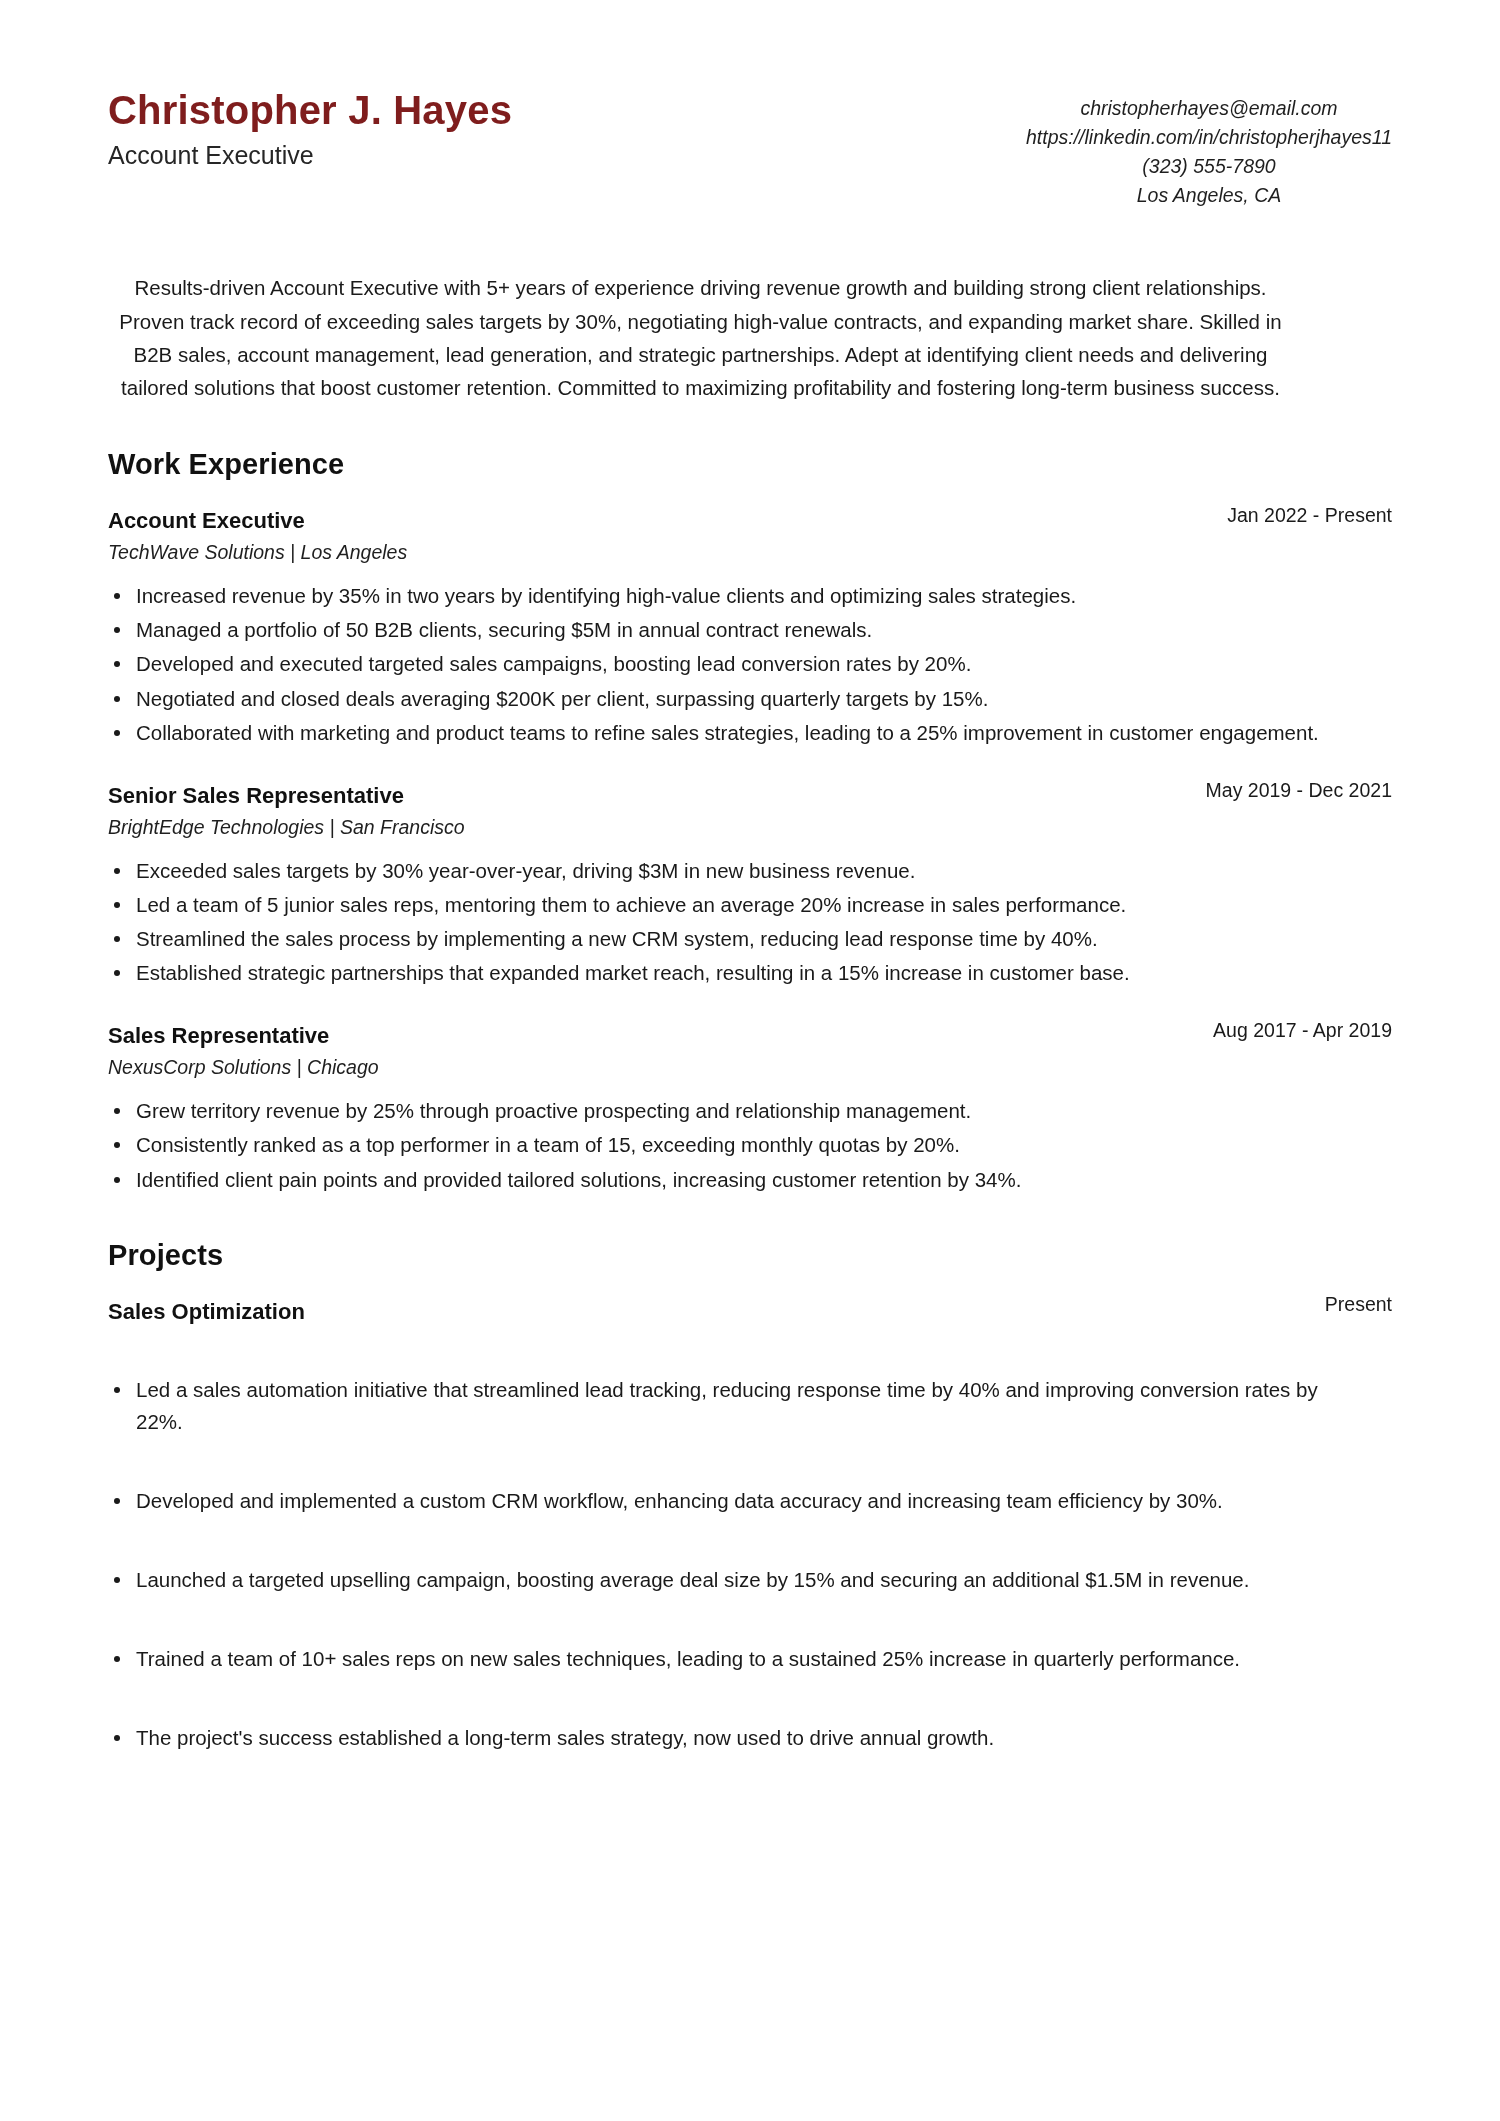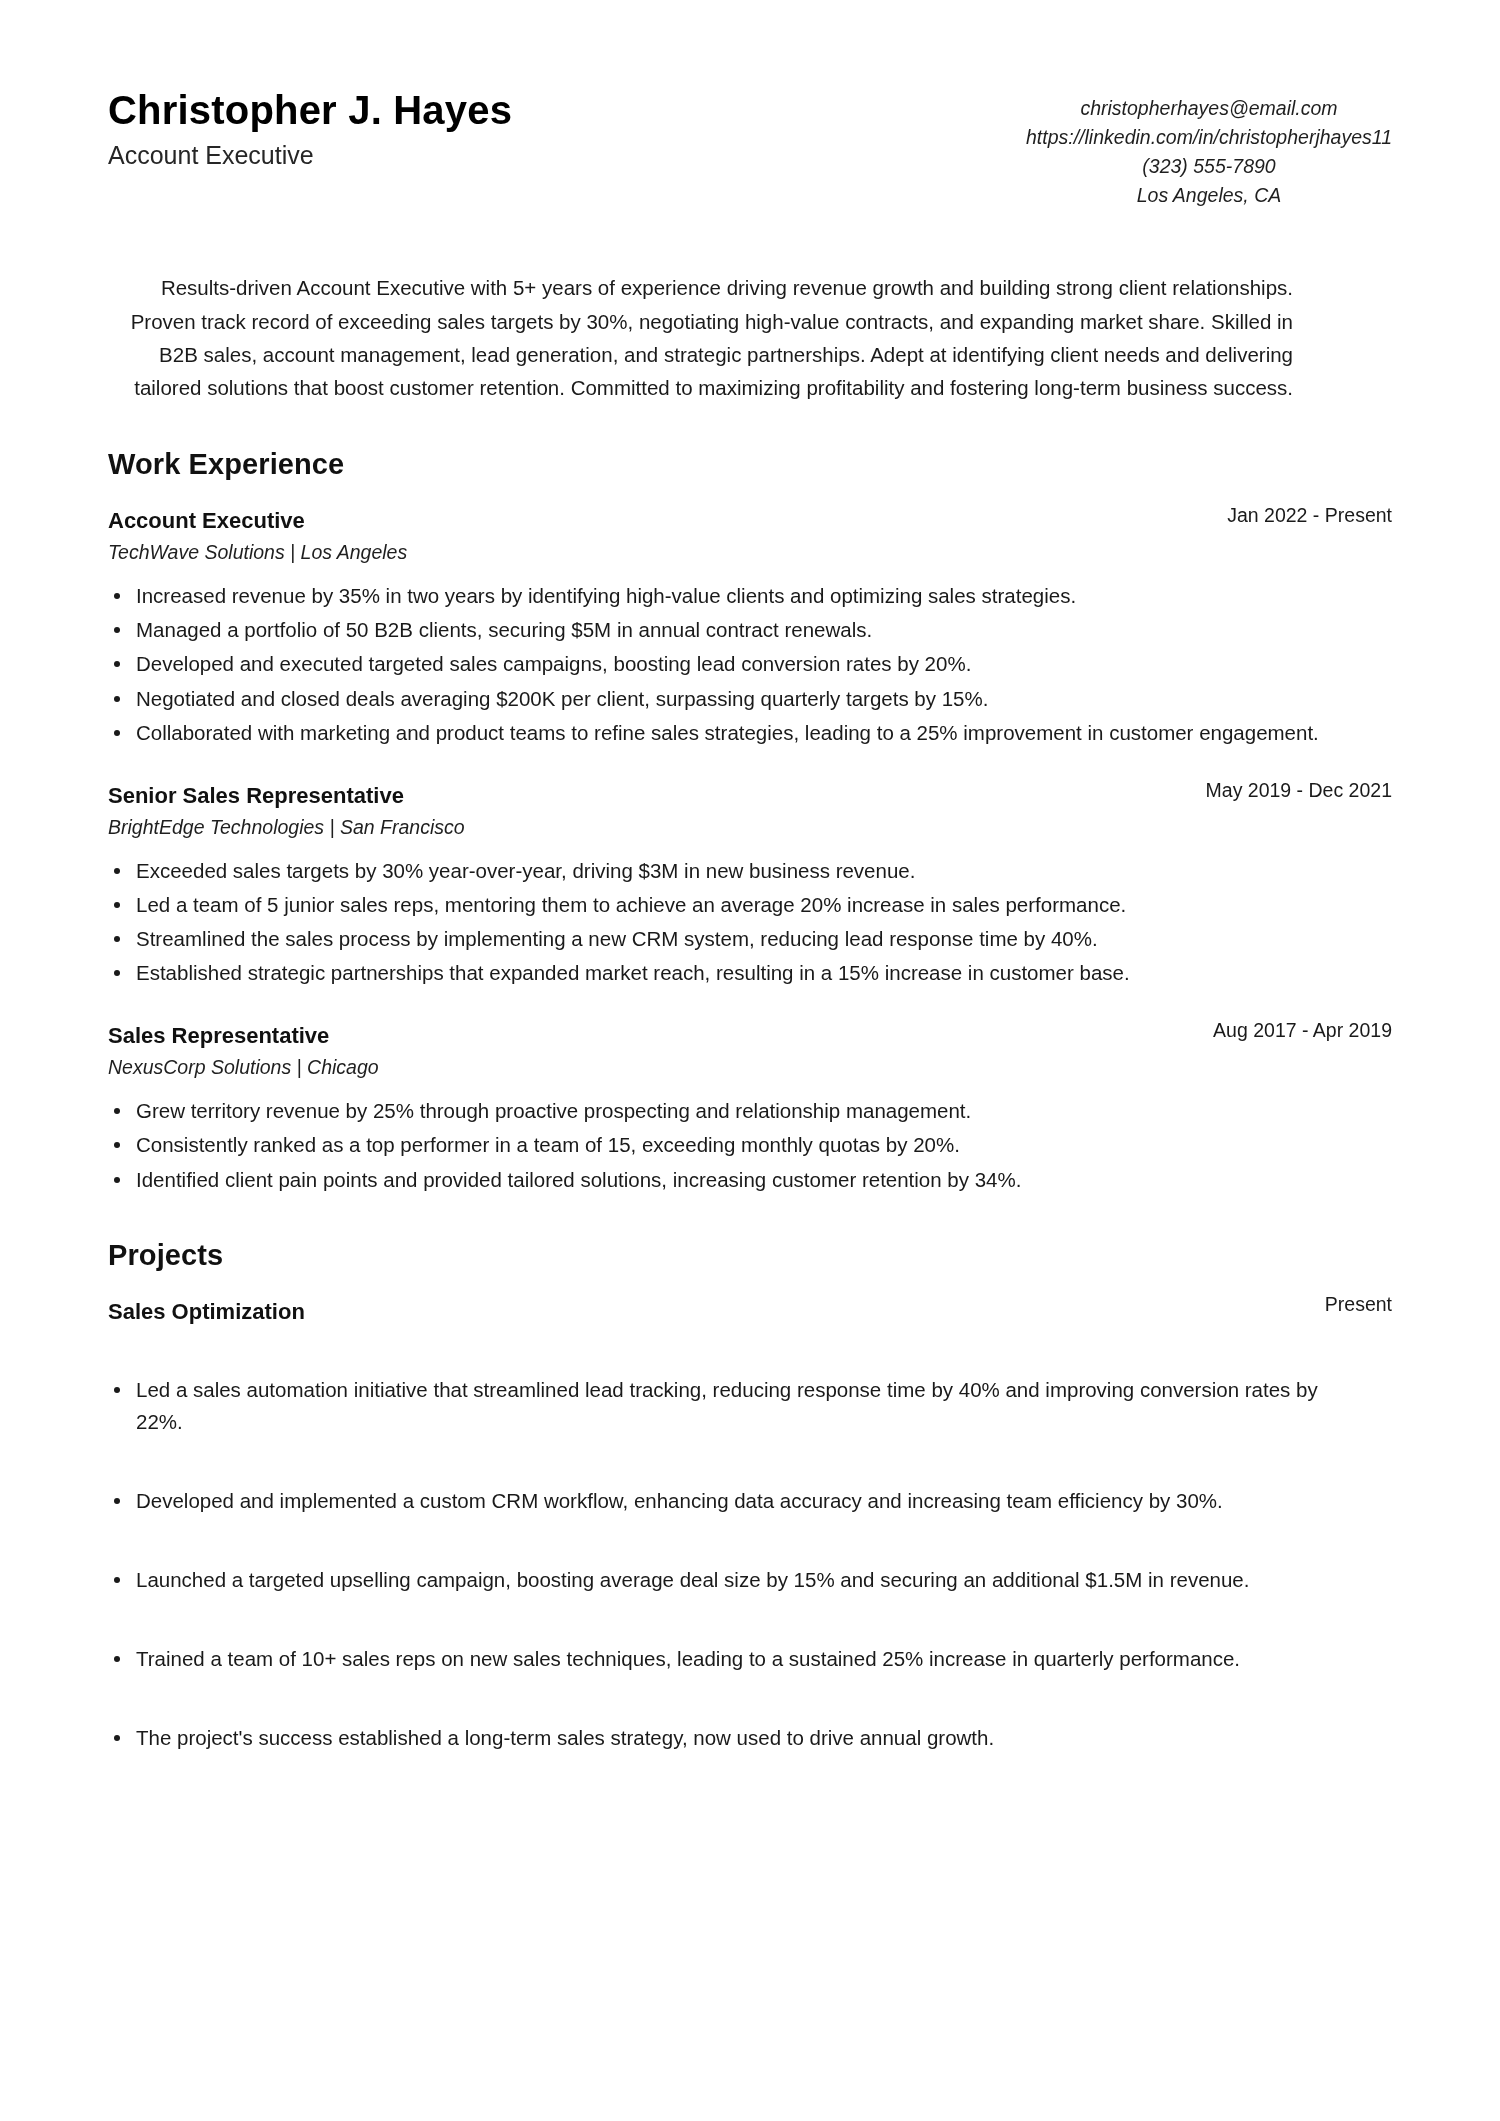--- a/index.html
+++ b/index.html
@@ -28,21 +28,21 @@
     display: flex;
     justify-content: space-between;
     align-items: flex-start;
     padding-top: 88px;
   }
   .identity { flex: 0 0 auto; }
   .full-name {
     font-size: 40px;
     font-weight: bold;
     letter-spacing: 0.2px;
-    color: #000000;
+    color: #7f1d1d;
     line-height: 1.12;
     margin: 0;
   }
   .job-title {
     font-size: 25px;
     font-weight: normal;
     color: #262626;
     line-height: 1.3;
     margin: 6px 0 0 0;
   }
@@ -57,21 +57,21 @@
   }
   .contact div { white-space: nowrap; }
 
   
   .summary {
     margin-top: 62px;
     font-size: 20.5px;
     line-height: 1.62;
     color: #1a1a1a;
     max-width: 1185px;
-    text-align: right;
+    text-align: center;
   }
 
   
   .section { margin-top: 44px; }
   .section-title {
     font-size: 29px;
     font-weight: bold;
     color: #111111;
     margin: 0 0 26px 0;
     letter-spacing: 0.1px;

